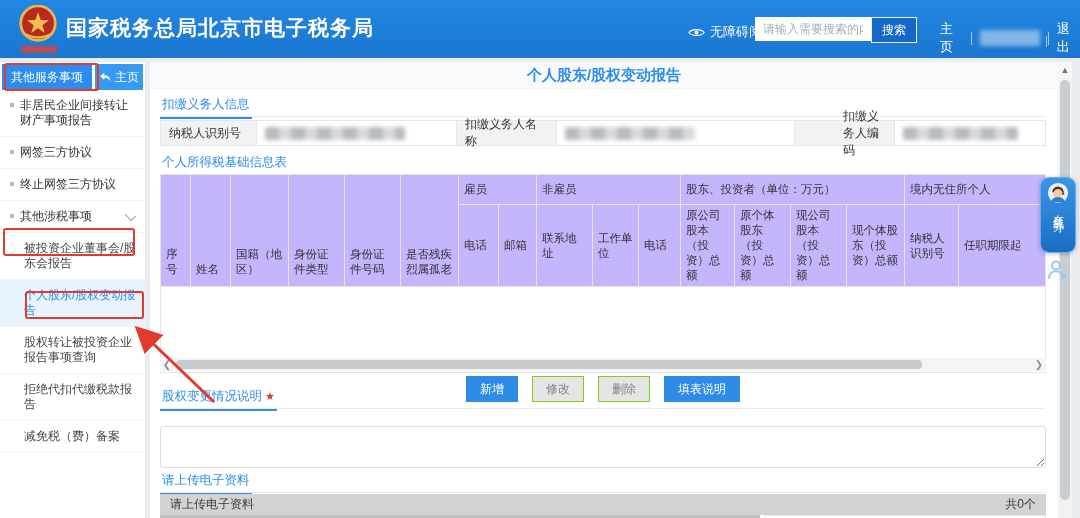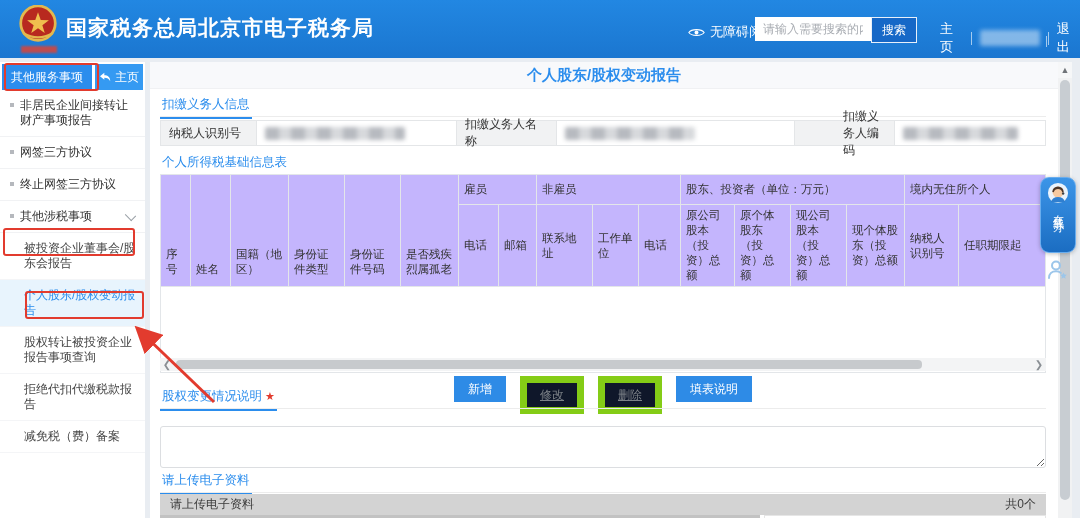--- a/index.html
+++ b/index.html
@@ -65,21 +65,21 @@
   .grid td.empty{height:86px;background:#fff;border-left:1px solid #e3e6e9;border-right:1px solid #e3e6e9;}
 
   .h-scroll{position:absolute;left:10px;right:26px;top:296px;height:13px;background:#f3f4f5;display:flex;align-items:center;}
   .h-arrow{width:14px;text-align:center;color:#8a8f94;font-size:10px;line-height:13px;cursor:pointer;}
   .h-track{flex:1 1 auto;height:13px;position:relative;}
   .h-thumb{position:absolute;left:2px;top:2px;width:87%;height:9px;background:#c7cacd;border-radius:4px;cursor:pointer;}
 
   .btn-row{position:absolute;left:10px;right:26px;top:314px;height:26px;display:flex;justify-content:center;gap:14px;}
   .btn{height:24px;padding:0 13px;font-size:12px;border-radius:0;cursor:pointer;display:flex;align-items:center;}
   .btn.primary{background:#2e8be6;color:#fff;border:1px solid #2e8be6;}
-  .btn.plain{background:#0f172a;color:#7d8288;border:7px solid #84cc16;text-decoration:underline;}
+  .btn.plain{background:#e5e5e5;color:#7d8288;border:1px solid #84cc16;}
 
   .big-input{position:absolute;left:10px;right:26px;top:364px;height:42px;border:1px solid #dcdee1;border-radius:3px;background:#fff;box-sizing:border-box;}
 
   .gray-bar{position:absolute;left:10px;right:26px;top:432px;height:21px;background:#d3d3d3;display:flex;align-items:center;justify-content:space-between;padding:0 10px;box-sizing:border-box;font-size:12px;color:#3b3b3b;}
   .sliver-l{position:absolute;left:10px;top:453px;width:600px;height:3px;background:#c2c2c2;}
   .sliver-r{position:absolute;left:614px;right:26px;top:453px;height:3px;background:#fff;border:1px solid #e6e6e6;border-bottom:none;box-sizing:border-box;}
 
   
   .v-scroll{position:absolute;right:0;top:0;width:14px;height:456px;background:#f1f2f3;}
   .v-up{height:16px;background:#f6f7f8;color:#6f7378;font-size:9px;text-align:center;line-height:16px;cursor:pointer;}

